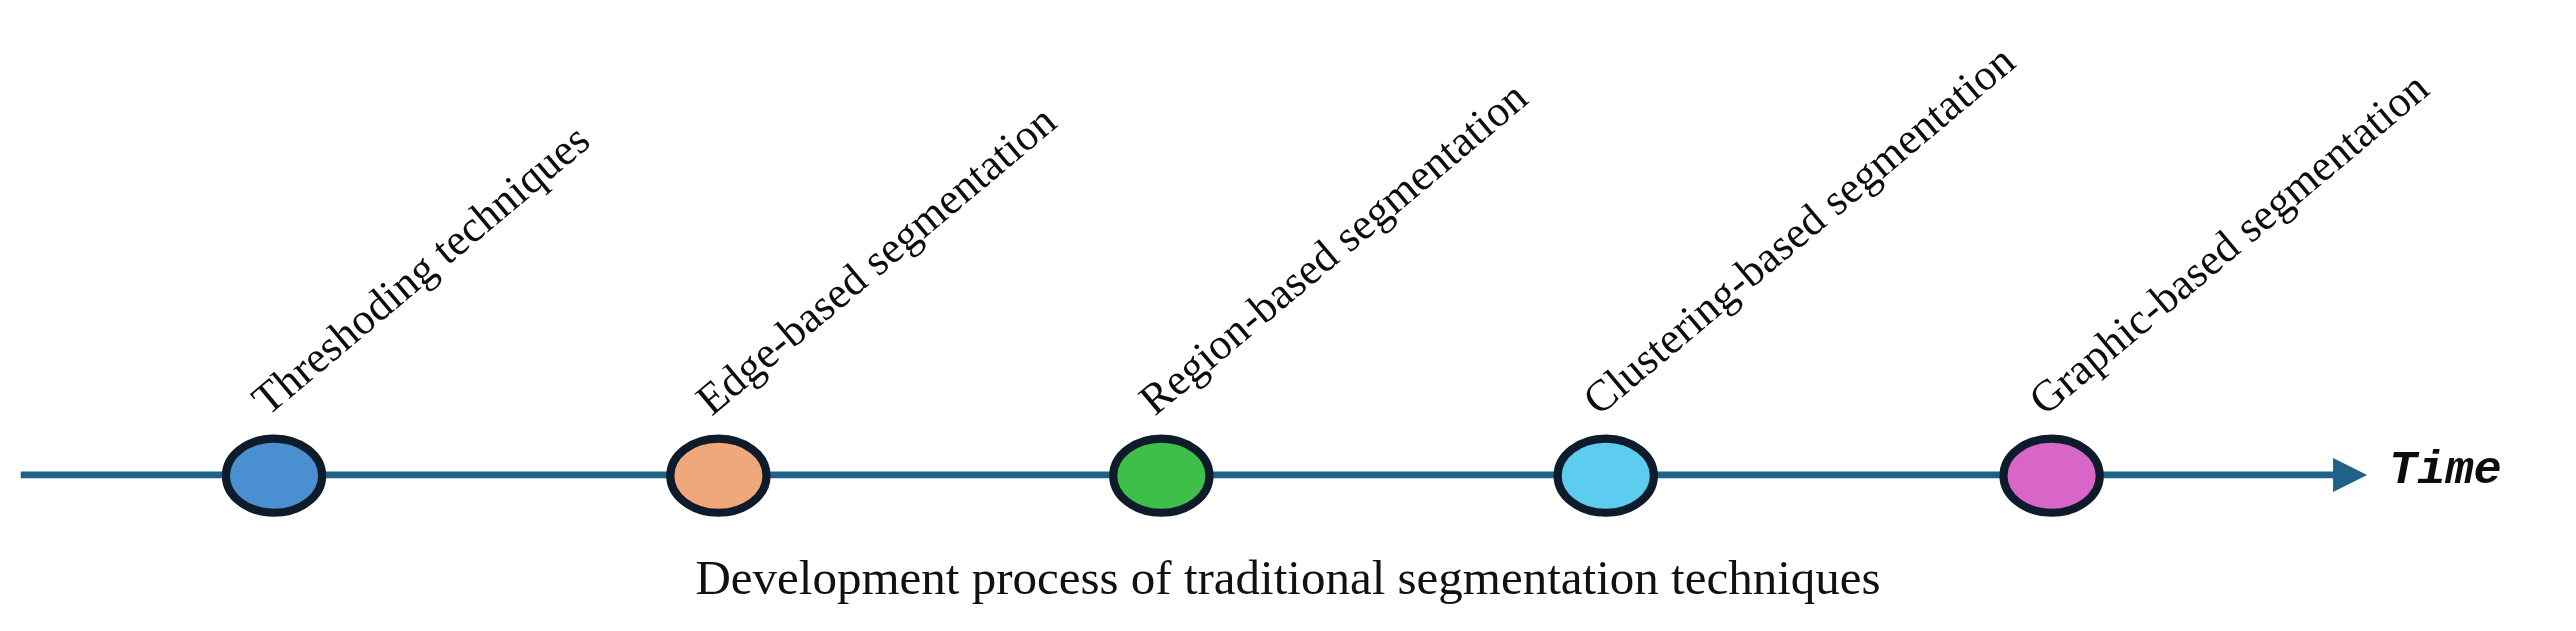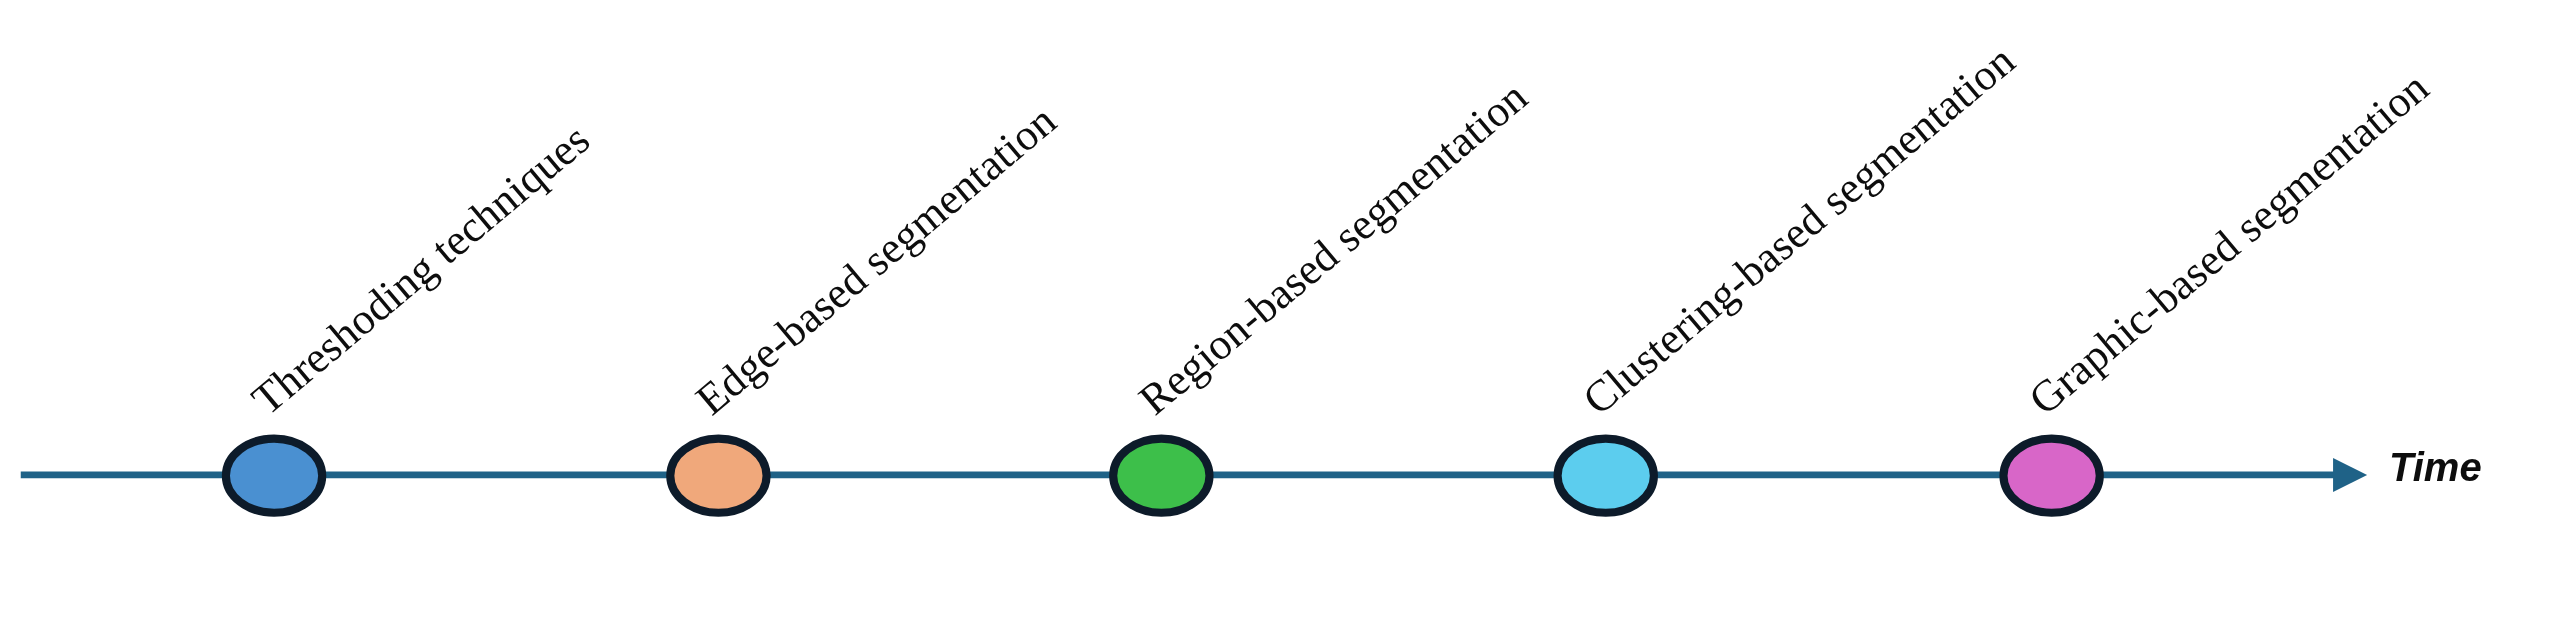--- a/index.html
+++ b/index.html
@@ -33,22 +33,22 @@
     font-size: 44px;
     font-weight: 400;
     color: #0d0d0d;
     transform-origin: 0% 100%;
     transform: rotate(-40deg);
     letter-spacing: 0.1px;
     line-height: 1;
   }
   #axis-end-label {
     position: absolute;
-    font-family: Liberation Sans, sans-serif;
-    font-size: 40px;
+    font-family: Liberation Mono, monospace;
+    font-size: 47px;
     font-style: italic;
     font-weight: 700;
     color: #0d0d0d;
     white-space: nowrap;
     line-height: 1;
   }
   #figure-caption {
     position: absolute;
     left: 0;
     right: 0;
@@ -83,15 +83,16 @@
   <div id="labels-layer">
       <div class="milestone-label" style="left: 273px; top: 379px; height: 44px;">Threshoding techniques</div>
       <div class="milestone-label" style="left: 717px; top: 379px; height: 44px;">Edge-based segmentation</div>
       <div class="milestone-label" style="left: 1160px; top: 379px; height: 44px;">Region-based segmentation</div>
       <div class="milestone-label" style="left: 1604px; top: 379px; height: 44px;">Clustering-based segmentation</div>
       <div class="milestone-label" style="left: 2050px; top: 379px; height: 44px;">Graphic-based segmentation</div>
     </div>
 
   <div id="axis-end-label" style="left:2389px; top:447px;">Time</div>
 
+  <div id="figure-caption" style="top:553px;">Development process of traditional segmentation techniques</div>
 
 </div>
 
 
 </body></html>

